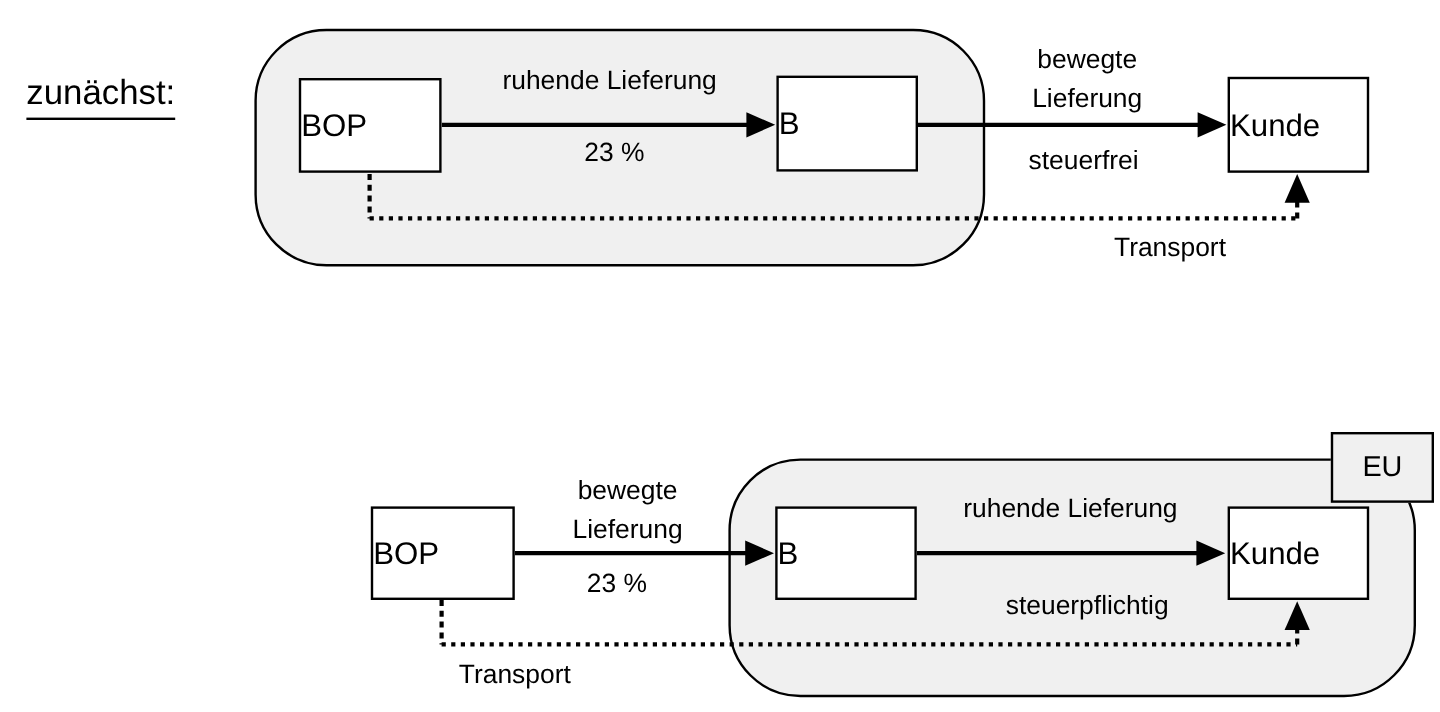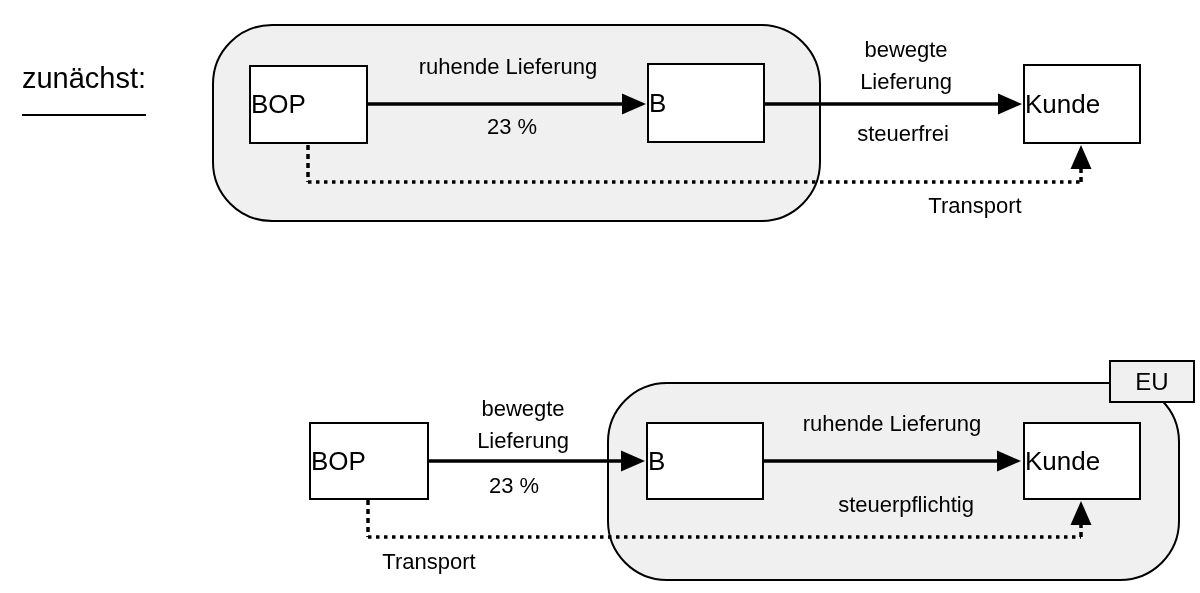--- a/index.html
+++ b/index.html
@@ -69,42 +69,42 @@
     background: #f0f0f0;
     border: 2.5px solid #000000;
     z-index: 4;
     display: flex;
     align-items: center;
     justify-content: center;
     font-size: 24px;
     box-sizing: border-box;
   }
   #tag-polen { left: 190px;  top: 3px;   width: 90px; height: 45px; }
-  #tag-eu    { left: 1109px; top: 360px; width: 86px; height: 43px; }
+  #tag-eu    { left: 1109px; top: 360px; width: 86px; height: 59px; }
 
   
   .lbl {
     position: absolute;
     z-index: 3;
     font-size: 22px;
     line-height: 26px;
     text-align: center;
     white-space: nowrap;
   }
   .heading {
     position: absolute;
     z-index: 3;
     font-size: 29px;
     line-height: 34px;
     text-align: center;
     white-space: nowrap;
   }
   .heading .u {
     border-bottom: 2px solid #000000;
-    padding-bottom: 20px;
+    padding-bottom: 4px;
   }
 
   
   #lbl-ruhende-1    { left: 358px; top: 54px;  width: 300px; }
   #lbl-pct-1        { left: 362px; top: 114px; width: 300px; }
   #lbl-bewegte-1a   { left: 806px; top: 37px;  width: 200px; }
   #lbl-bewegte-1b   { left: 806px; top: 69px;  width: 200px; }
   #lbl-steuerfrei-1 { left: 803px; top: 121px; width: 200px; text-align: center; }
   #lbl-transport-1  { left: 875px; top: 193px; width: 200px; }
   #heading-1        { left: 14px;  top: 61px;  width: 140px; }

